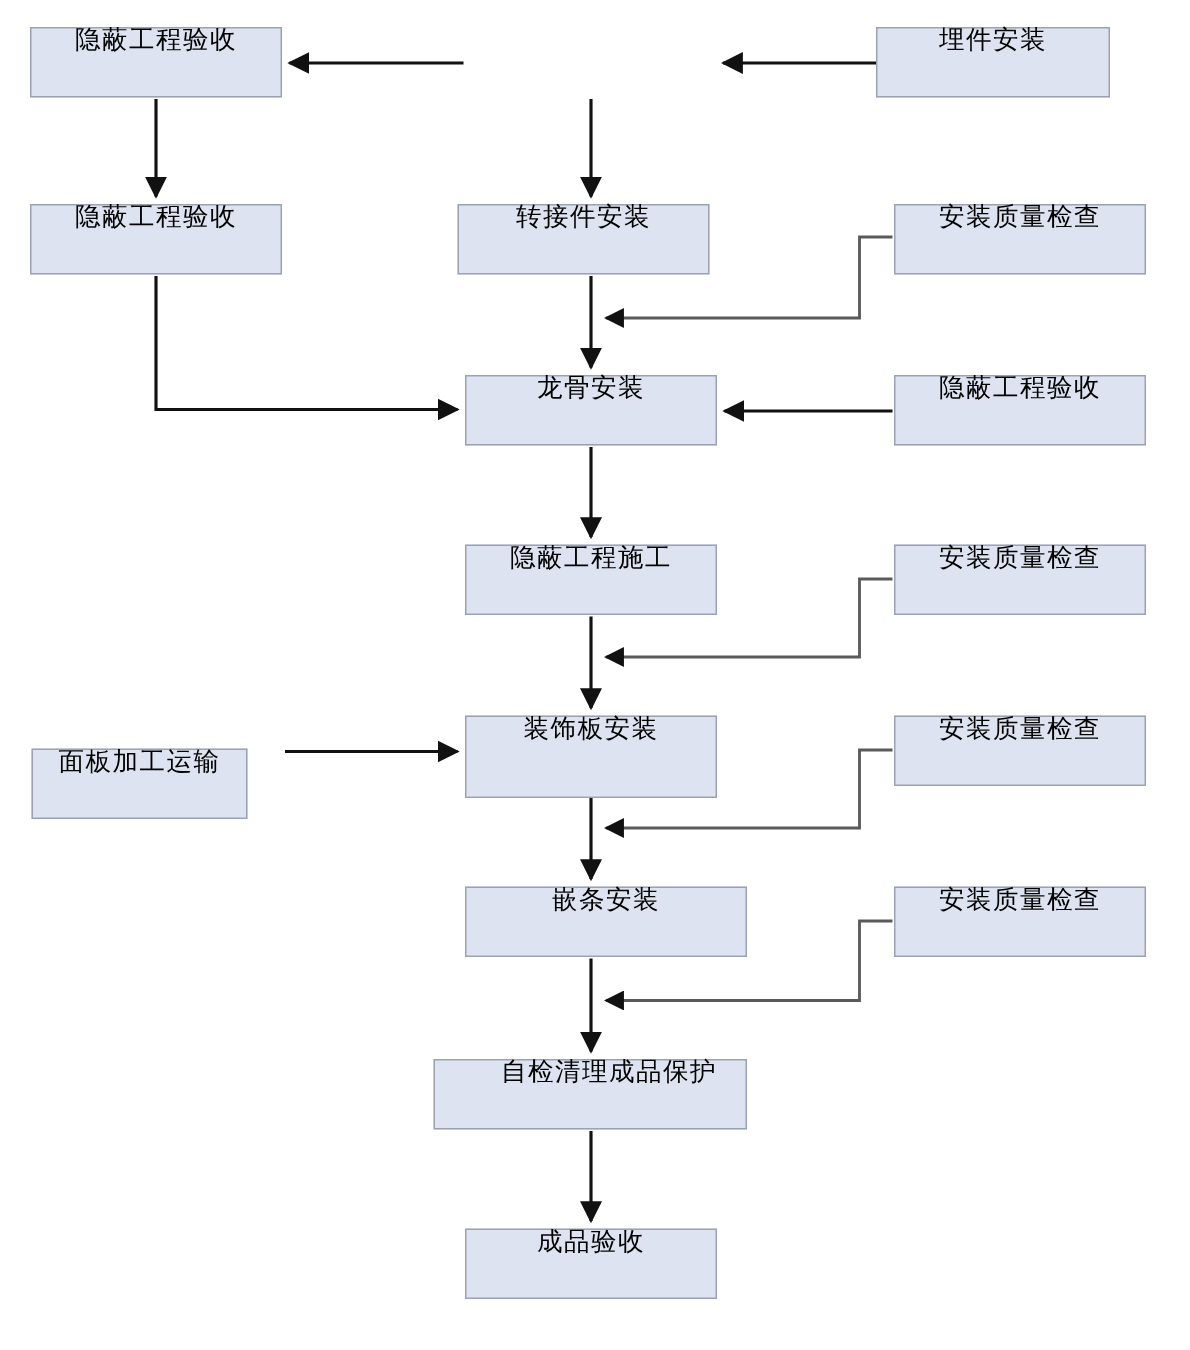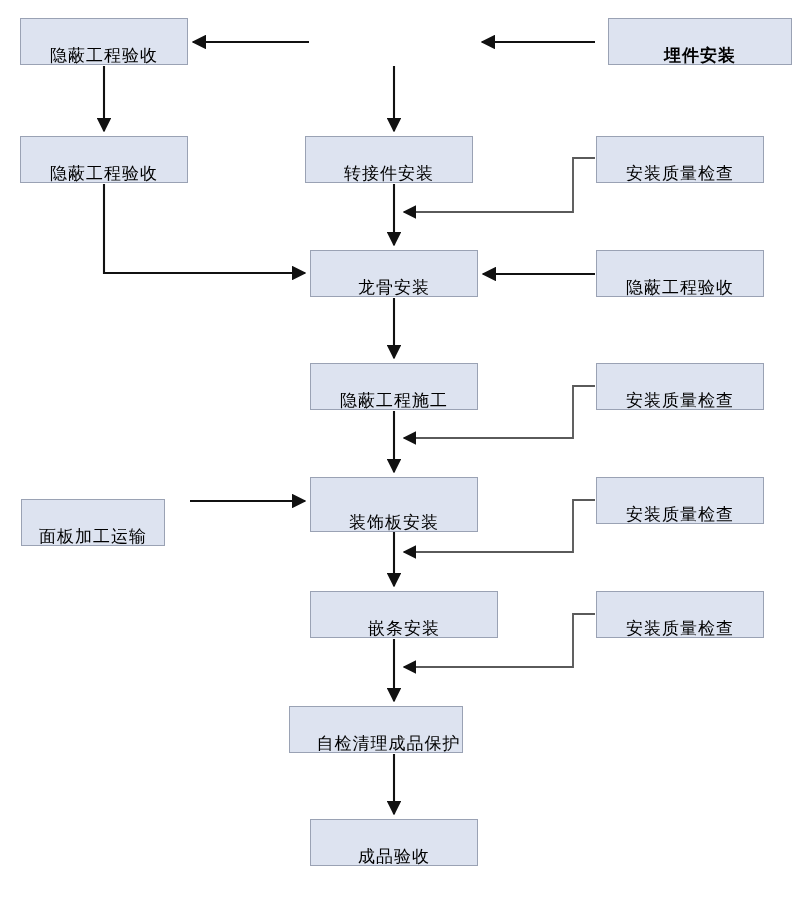--- a/index.html
+++ b/index.html
@@ -24,21 +24,21 @@
     width: 793px;
     height: 900px;
     pointer-events: none;
   }
   .node {
     position: absolute;
     box-sizing: border-box;
     background: #dde3f0;
     border: 1px solid #9aa2b4;
     display: flex;
-    align-items: flex-end;
+    align-items: flex-start;
     justify-content: center;
     font-size: 17px;
     color: #000000;
     letter-spacing: 1px;
     white-space: nowrap;
     z-index: 2;
   }
   .node-label {
     display: block;
     line-height: 1;
@@ -98,21 +98,21 @@
 
       <path d="M 595 614 L 573 614 L 573 667 L 404 667" marker-end="url(#arrowGray)"></path>
     </g>
   </svg>
 
   <div class="node" style="left:20px;  top:18px;  width:168px; height:47px;">
     <span class="node-label">隐蔽工程验收</span>
   </div>
 
 
-  <div class="node" style="left:608px; top:18px;  width:184px; height:47px;font-weight:bold;">
+  <div class="node" style="left:584px; top:18px;  width:156px; height:47px;">
     <span class="node-label">埋件安装</span>
   </div>
 
   <div class="node" style="left:20px;  top:136px; width:168px; height:47px;">
     <span class="node-label">隐蔽工程验收</span>
   </div>
 
   <div class="node" style="left:305px; top:136px; width:168px; height:47px;">
     <span class="node-label">转接件安装</span>
   </div>
@@ -150,21 +150,21 @@
   </div>
 
   <div class="node" style="left:310px; top:591px; width:188px; height:47px;">
     <span class="node-label">嵌条安装</span>
   </div>
 
   <div class="node" style="left:596px; top:591px; width:168px; height:47px;">
     <span class="node-label">安装质量检查</span>
   </div>
 
-  <div class="node" style="left:289px; top:706px; width:174px; height:47px;padding-left:25px;">
+  <div class="node" style="left:289px; top:706px; width:209px; height:47px;padding-left:25px;">
     <span class="node-label">自检清理成品保护</span>
   </div>
 
   <div class="node" style="left:310px; top:819px; width:168px; height:47px;">
     <span class="node-label">成品验收</span>
   </div>
 
 </div>
 
 </body></html>

